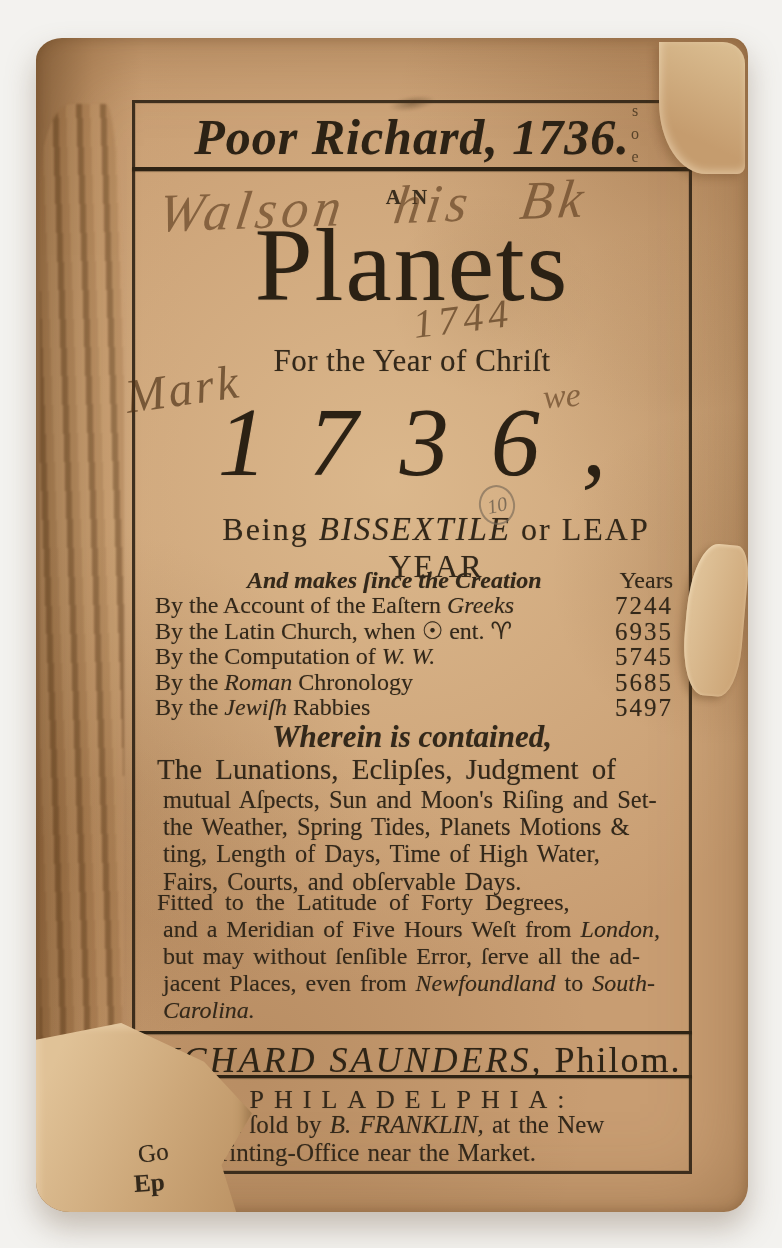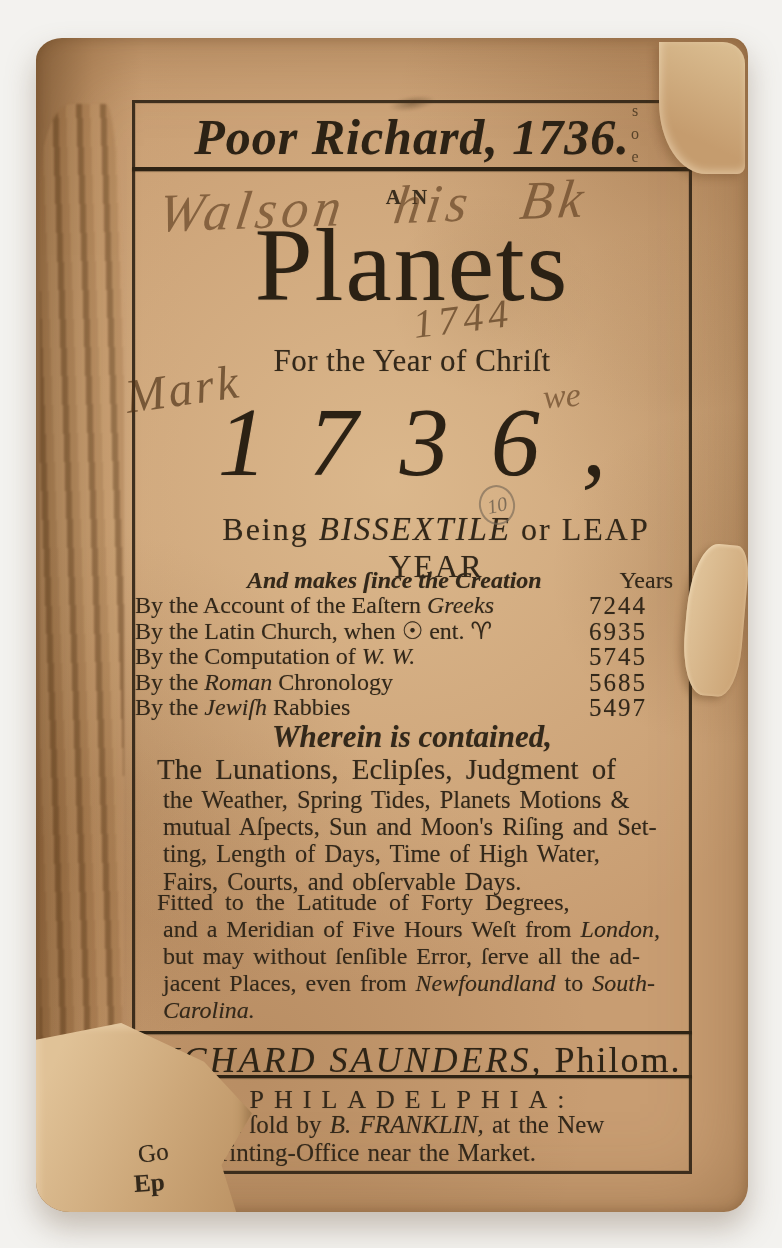--- a/index.html
+++ b/index.html
@@ -61,24 +61,24 @@
   .title-main{top:106px;font-size:104px;line-height:112px;letter-spacing:2px;font-weight:500;color:#2b2114;}
   .subtitle{top:240px;font-size:31px;letter-spacing:.5px;}
   .big-year{top:286px;font-size:98px;line-height:106px;letter-spacing:42px;padding-left:42px;color:#2b2114;font-style:italic;}
   .leap-line{top:408px;font-size:32px;padding-left:48px;}
   .leap-line .it{font-size:33px;}
   .leap-caps{letter-spacing:2px;}
 
   .cre-head{top:464px;left:16px;right:16px;display:flex;font-size:24px;gap:36px;}
   .cre-head-label{margin-left:96px;flex:1;font-style:italic;font-weight:bold;}
   .cre-head-unit{width:84px;text-align:right;}
-  .cre-rows{top:490px;left:0;right:16px;}
+  .cre-rows{top:490px;left:20px;right:16px;}
   .cre-row{display:flex;line-height:25.6px;font-size:24px;}
   .cre-label{flex:1;white-space:nowrap;}
-  .cre-value{width:84px;text-align:left;font-size:25px;letter-spacing:2px;}
+  .cre-value{width:84px;text-align:right;font-size:25px;letter-spacing:2px;}
 
   .wherein{top:616px;font-size:31px;font-style:italic;font-weight:bold;}
   .para{left:6px;right:8px;}
   .para-contents{top:650px;}
   .para-fitted{top:786px;}
   .pline{margin-left:22px;font-size:24.5px;line-height:27.2px;word-spacing:3px;white-space:nowrap;}
   .plg{margin-left:16px;font-size:29px;line-height:33px;word-spacing:6px;}
   .para-fitted .plg{font-size:28.5px;font-family:Liberation Serif, serif;}
   .para-fitted .pline{font-size:24px;line-height:27px;}
 
@@ -168,22 +168,22 @@
           <div class="cre-row">
             <div class="cre-label"><span>By the </span><span class="it">Jewiſh</span><span> Rabbies</span></div>
             <div class="cre-value">5497</div>
           </div>
         </div>
 
       <div class="abs center print wherein">Wherein is contained,</div>
 
       <div class="abs print para para-contents">
           <div class="pline plg"><span>The Lunations, Eclipſes, Judgment of</span></div>
+          <div class="pline"><span>mutual Aſpects, Sun and Moon's Riſing and Set-</span></div>
           <div class="pline"><span>the Weather, Spring Tides, Planets Motions &amp;</span></div>
-          <div class="pline"><span>mutual Aſpects, Sun and Moon's Riſing and Set-</span></div>
           <div class="pline"><span>ting, Length of Days, Time of High Water,</span></div>
           <div class="pline"><span>Fairs, Courts, and obſervable Days.</span></div>
         </div>
 
       <div class="abs print para para-fitted">
           <div class="pline plg"><span>Fitted to the Latitude of Forty Degrees,</span></div>
           <div class="pline"><span>and a Meridian of Five Hours Weſt from </span><span class="it">London,</span></div>
           <div class="pline"><span>but may without ſenſible Error, ſerve all the ad-</span></div>
           <div class="pline"><span>jacent Places, even from </span><span class="it">Newfoundland</span><span> to </span><span class="it">South-</span></div>
           <div class="pline"><span class="it">Carolina.</span></div>

